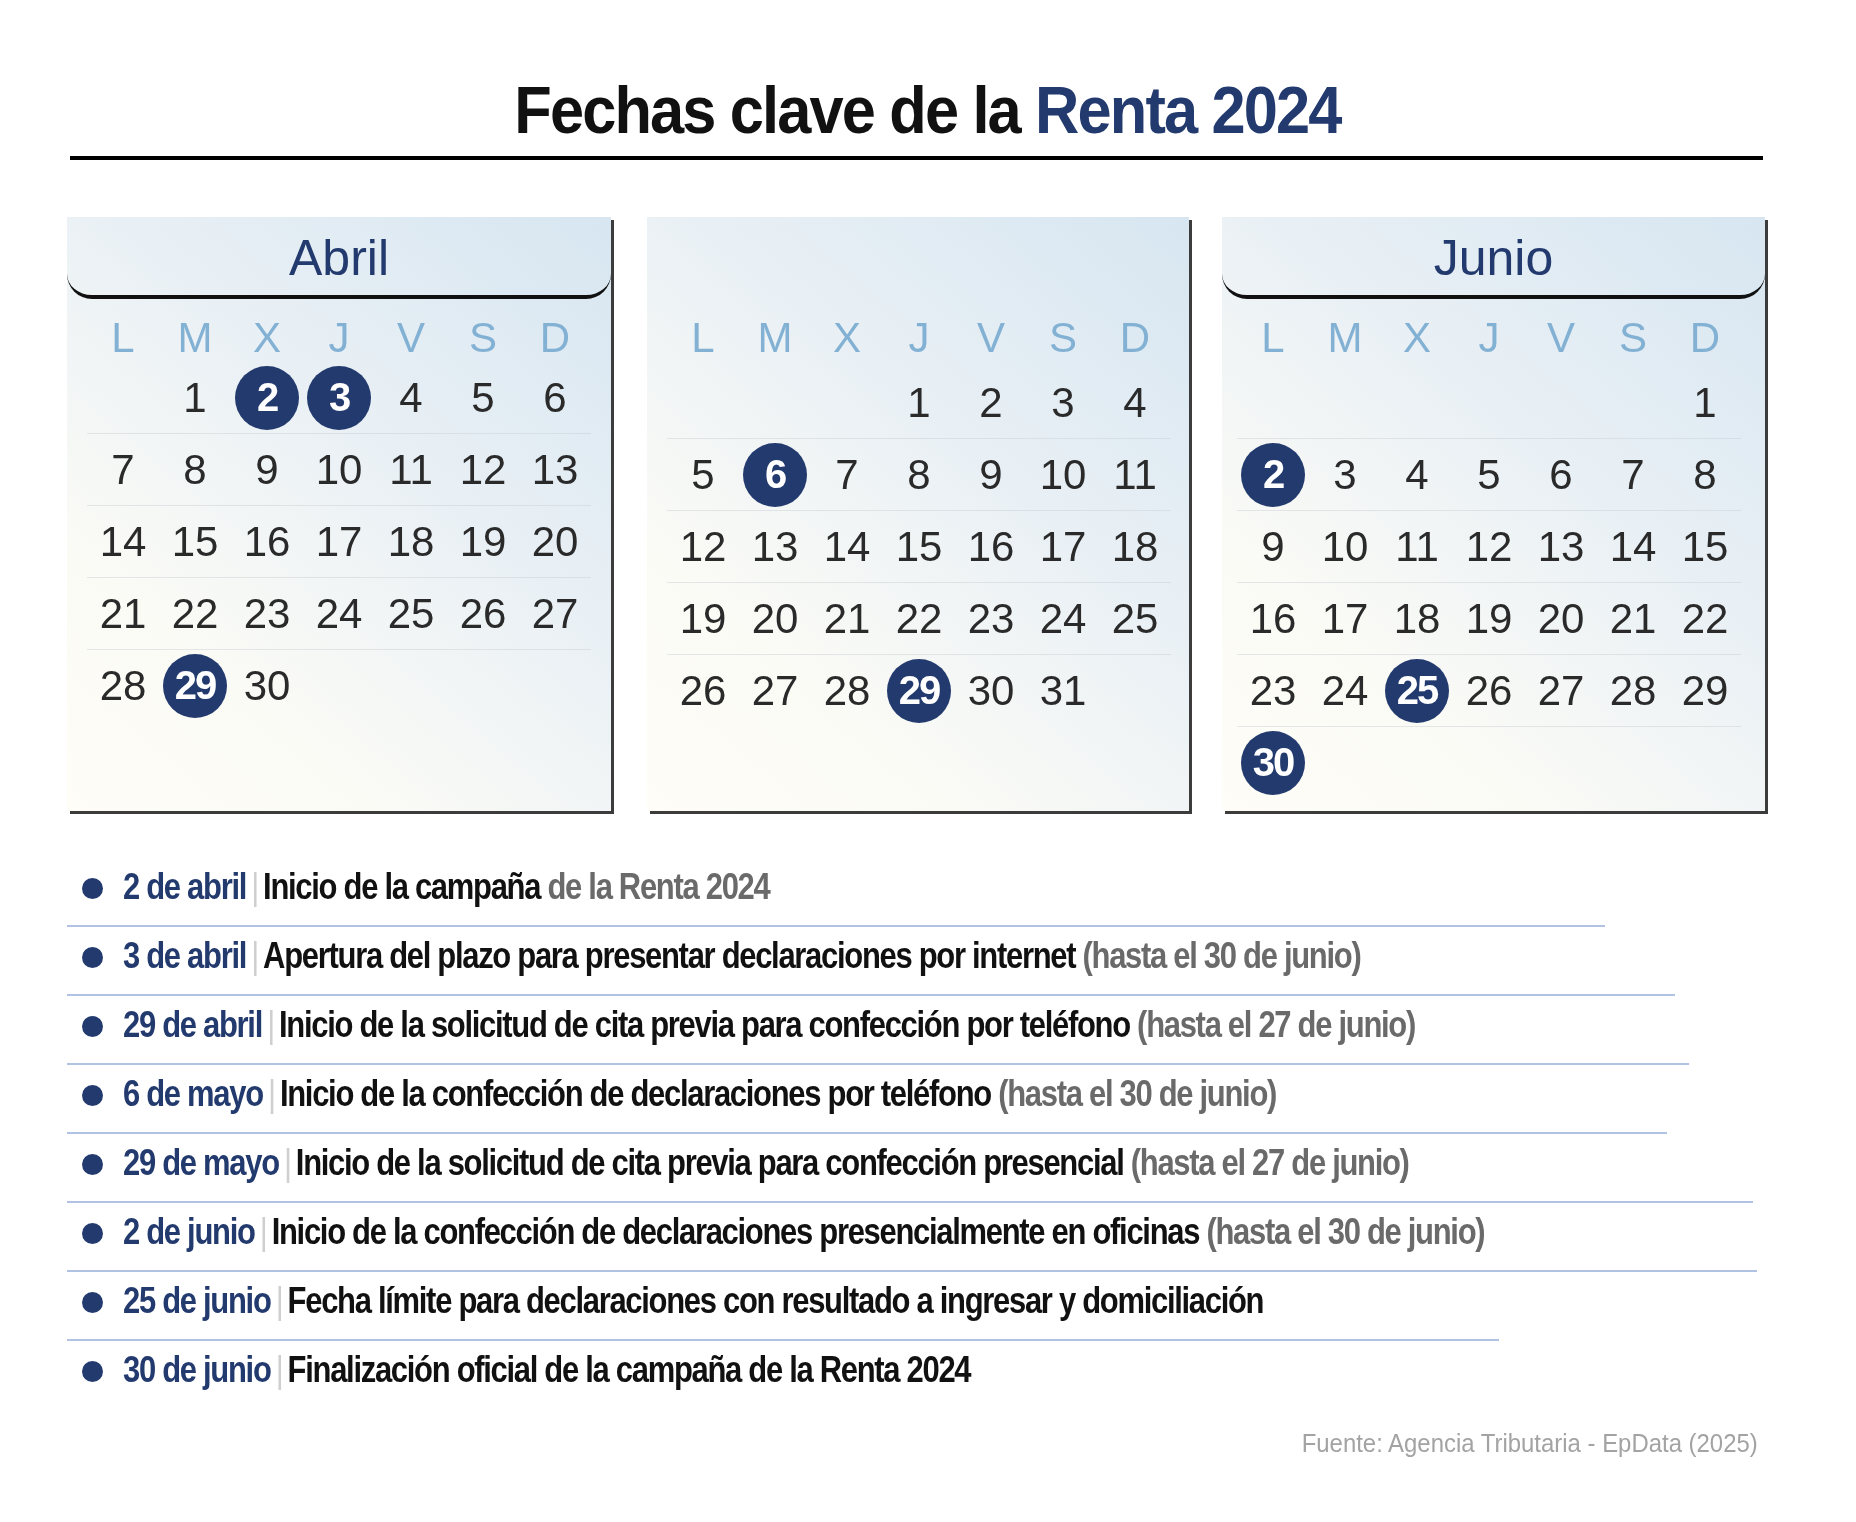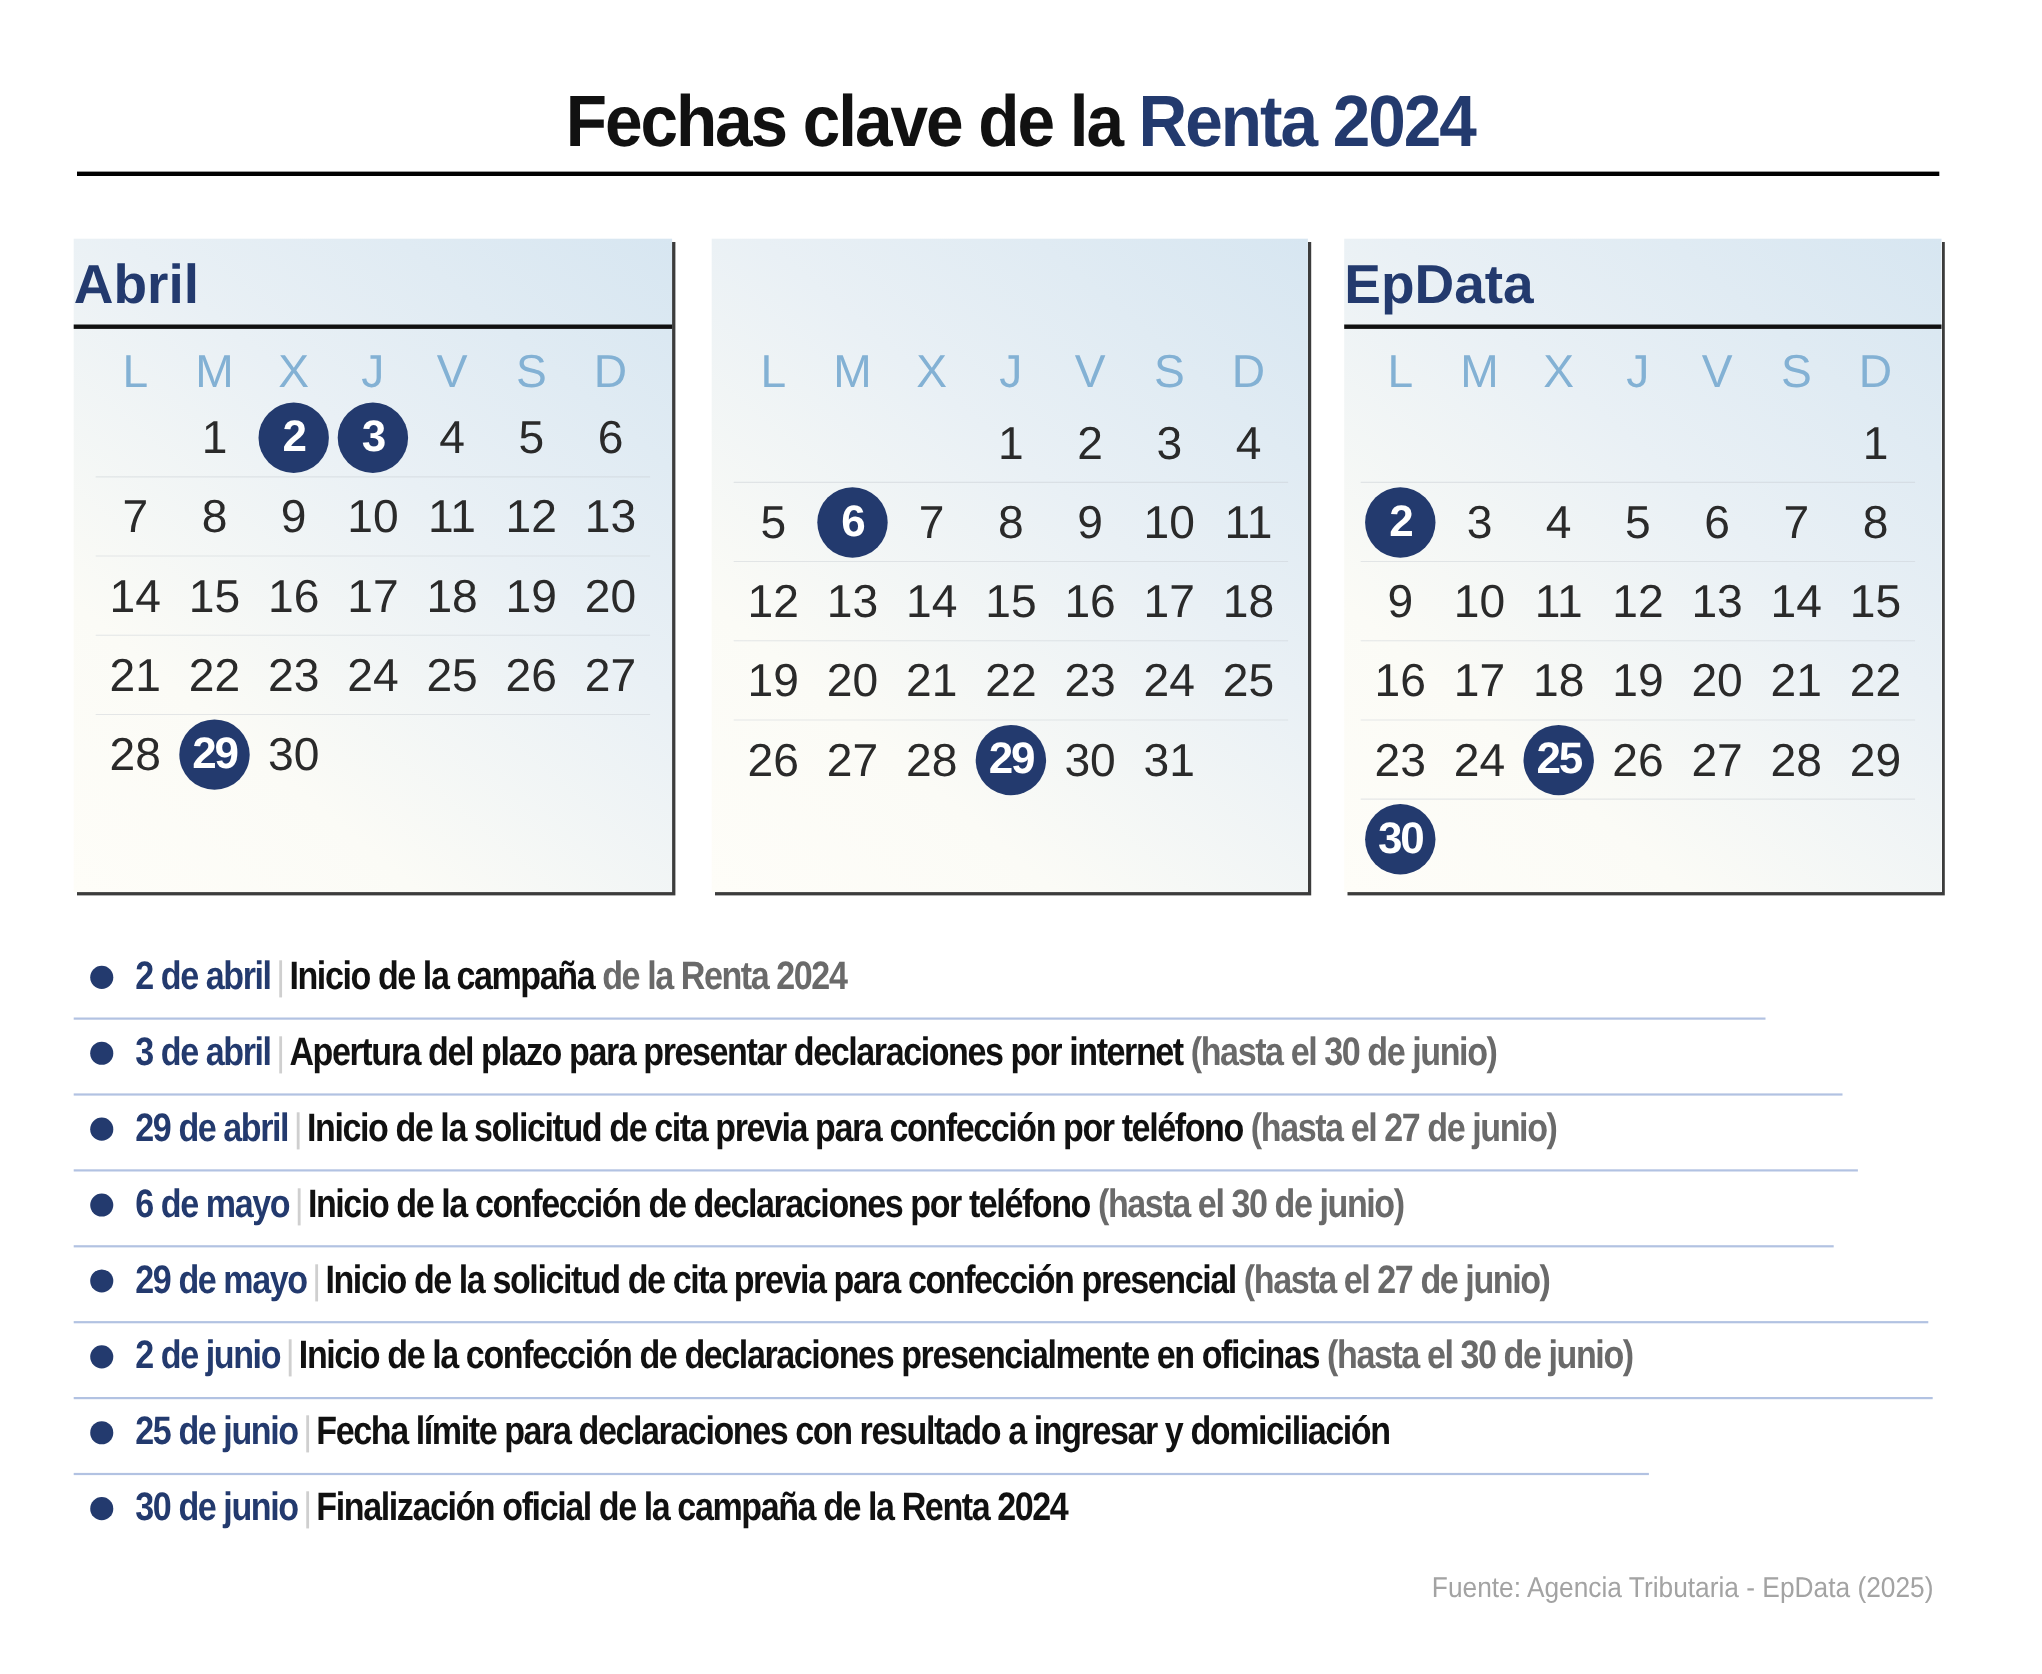--- a/index.html
+++ b/index.html
@@ -8,21 +8,21 @@
   .title { position:absolute; left:0; width:1856px; top:72px; text-align:center;
            font-size:66px; font-weight:700; color:#111; letter-spacing:-2px; line-height:76px;
            transform:scaleX(0.93); transform-origin:920px 0; }
   .title .accent { color:#233a6e; }
   .title-rule { position:absolute; left:70px; top:156px; width:1693px; height:4px; background:#000; }
 
   .cal { position:absolute; top:217px; height:594px;
          background:linear-gradient(220deg, #d7e6f1 0%, #e9f0f5 40%, #fbfbf6 75%, #fefdf8 100%);
          box-shadow: 3px 3px 0 #3c3c3c; }
   .cal-head { position:absolute; left:0; right:0; top:0; height:78px; border-bottom:4px solid #111;
-              font-size:50px; font-weight:700; color:#233a6e; line-height:82px; }
+              text-align:center; font-size:50px; font-weight:400; color:#233a6e; line-height:82px;border-radius:25px; }
   .wk { position:absolute; top:96px; height:50px; display:flex; }
   .wk span { width:72px; text-align:center; font-size:42px; color:#83b1d4; line-height:50px; }
   .grid { position:absolute; }
   .row { position:relative; height:71px; display:flex; border-bottom:1px solid rgba(200,205,210,0.45); }
   .row:last-child { border-bottom:none; }
   .cell { width:72px; height:71px; display:flex; align-items:center; justify-content:center;
           font-size:42px; color:#2a2a2a; }
   .cell.hl span { width:64px; height:64px; border-radius:50%; background:#233a6e; color:#fff;
                   font-weight:700; display:flex; align-items:center; justify-content:center;
                   font-size:40px; letter-spacing:-2px; }
@@ -299,21 +299,21 @@
         <div class="cell">
           <span>31</span>
         </div>
         <div class="cell">
           <span></span>
         </div>
       </div>
     </div>
   </div>
 <div class="cal" id="cal2" style="left:1222px; width:543px;">
-    <div class="cal-head">EpData</div>
+    <div class="cal-head">Junio</div>
     <div class="wk" style="left: 15px;">
       <span>L</span>
       <span>M</span>
       <span>X</span>
       <span>J</span>
       <span>V</span>
       <span>S</span>
       <span>D</span>
     </div>
     <div class="grid" style="left: 15px; top: 150px;">

